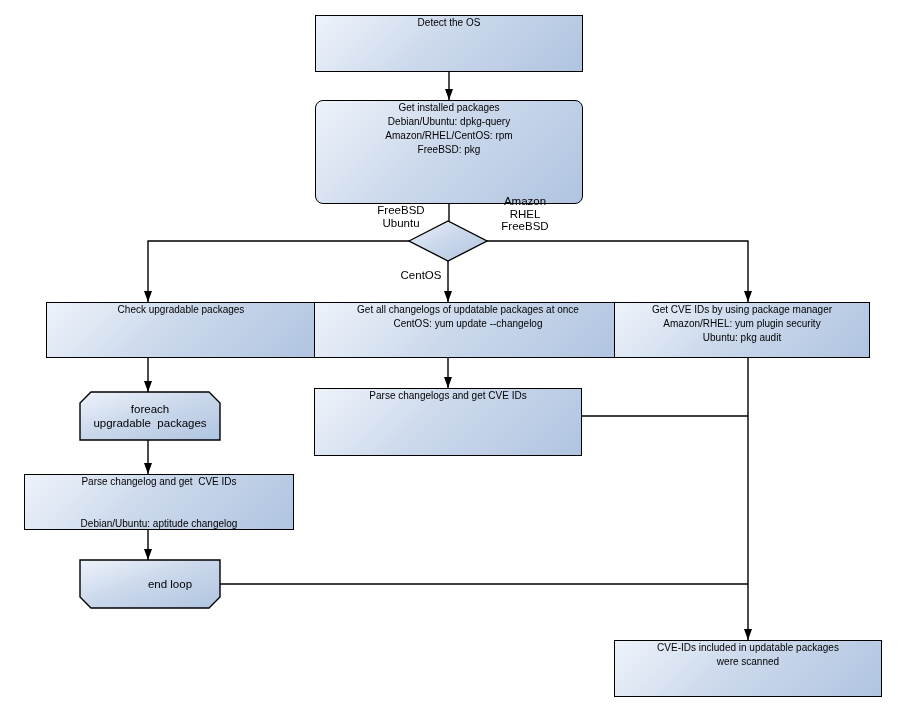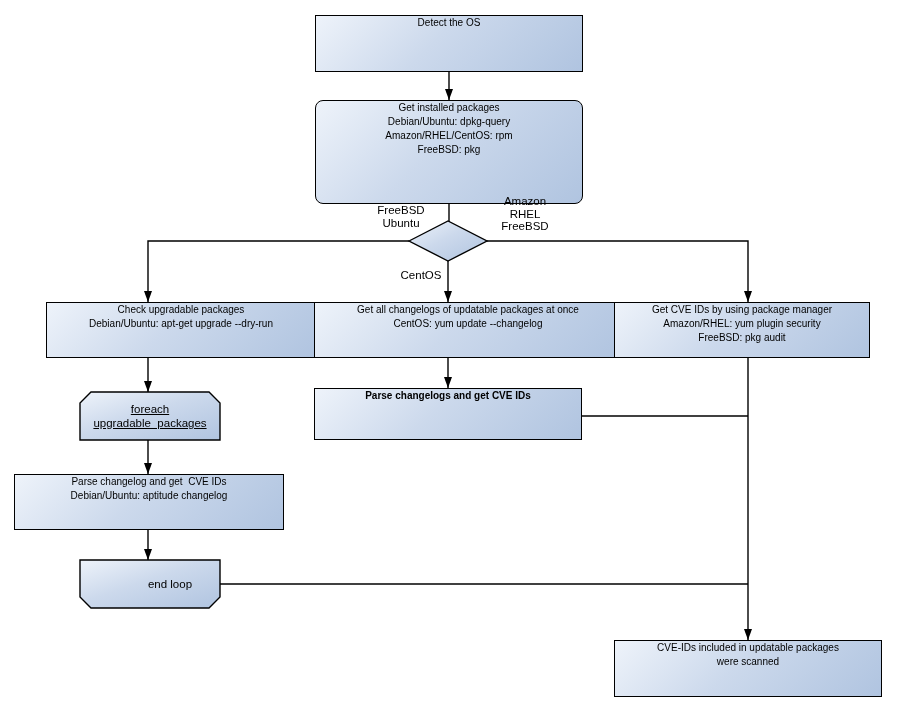--- a/index.html
+++ b/index.html
@@ -46,26 +46,26 @@
   .edge-label {
     position: absolute;
     text-align: center;
     font-size: 11.5px;
     line-height: 12.5px;
   }
   
   .n-detect   { left: 315px; top: 15px;  width: 268px; height: 57px; }
   .n-installed{ left: 315px; top: 100px; width: 268px; height: 104px; border-radius: 8px; }
   .n-check    { left: 14px;  top: 302px; width: 270px; height: 56px; margin-left: 32px; }
-  .n-parse1   { left: 14px;  top: 474px; width: 270px; height: 56px; }
+  .n-parse1   { left: 24px;  top: 474px; width: 270px; height: 56px; gap: 28px; }
   .n-getall   { left: 314px; top: 302px; width: 308px; height: 56px; }
-  .n-parse2   { left: 314px; top: 388px; width: 268px; height: 52px; font-weight: bold; }
+  .n-parse2   { left: 314px; top: 388px; width: 268px; height: 68px; }
   .n-getcve   { left: 614px; top: 302px; width: 256px; height: 56px; }
   .n-scanned  { left: 614px; top: 640px; width: 268px; height: 57px; }
-  .n-foreach  { left: 80px;  top: 392px; width: 140px; height: 48px; text-decoration: underline; }
+  .n-foreach  { left: 80px;  top: 392px; width: 140px; height: 48px; }
   .n-endloop  { left: 80px;  top: 560px; width: 140px; height: 48px; margin-left: 20px; }
   .l-debian   { left: 361px; top: 204px; width: 80px; }
   .l-amazon   { left: 485px; top: 195px; width: 80px; }
   .l-centos   { left: 381px; top: 269px; width: 80px; }
 </style>
 </head>
 <body>
 
 <div id="canvas">
 
@@ -109,41 +109,40 @@
 
   <div class="node n-installed">
     <span>Get installed packages</span>
     <span>Debian/Ubuntu: dpkg-query</span>
     <span>Amazon/RHEL/CentOS: rpm</span>
     <span>FreeBSD: pkg</span>
   </div>
 
   <div class="node n-check">
     <span>Check upgradable packages</span>
-    <span>Debian/Ubuntu: apt-get upgrade --dry-run</span>
   </div>
 
   <div class="node n-parse1">
     <span>Parse changelog and get  CVE IDs</span>
     <span>Debian/Ubuntu: aptitude changelog</span>
   </div>
 
   <div class="node n-getall">
     <span>Get all changelogs of updatable packages at once</span>
     <span>CentOS: yum update --changelog</span>
   </div>
 
   <div class="node n-parse2">
     <span>Parse changelogs and get CVE IDs</span>
   </div>
 
   <div class="node n-getcve">
     <span>Get CVE IDs by using package manager</span>
     <span>Amazon/RHEL: yum plugin security</span>
-    <span>FreeBSD: pkg audit</span>
+    <span>Ubuntu: pkg audit</span>
   </div>
 
   <div class="node n-scanned">
     <span>CVE-IDs included in updatable packages</span>
     <span>were scanned</span>
   </div>
 
   <div class="shape-label n-foreach">
     <span>foreach</span>
     <span>upgradable  packages</span>

